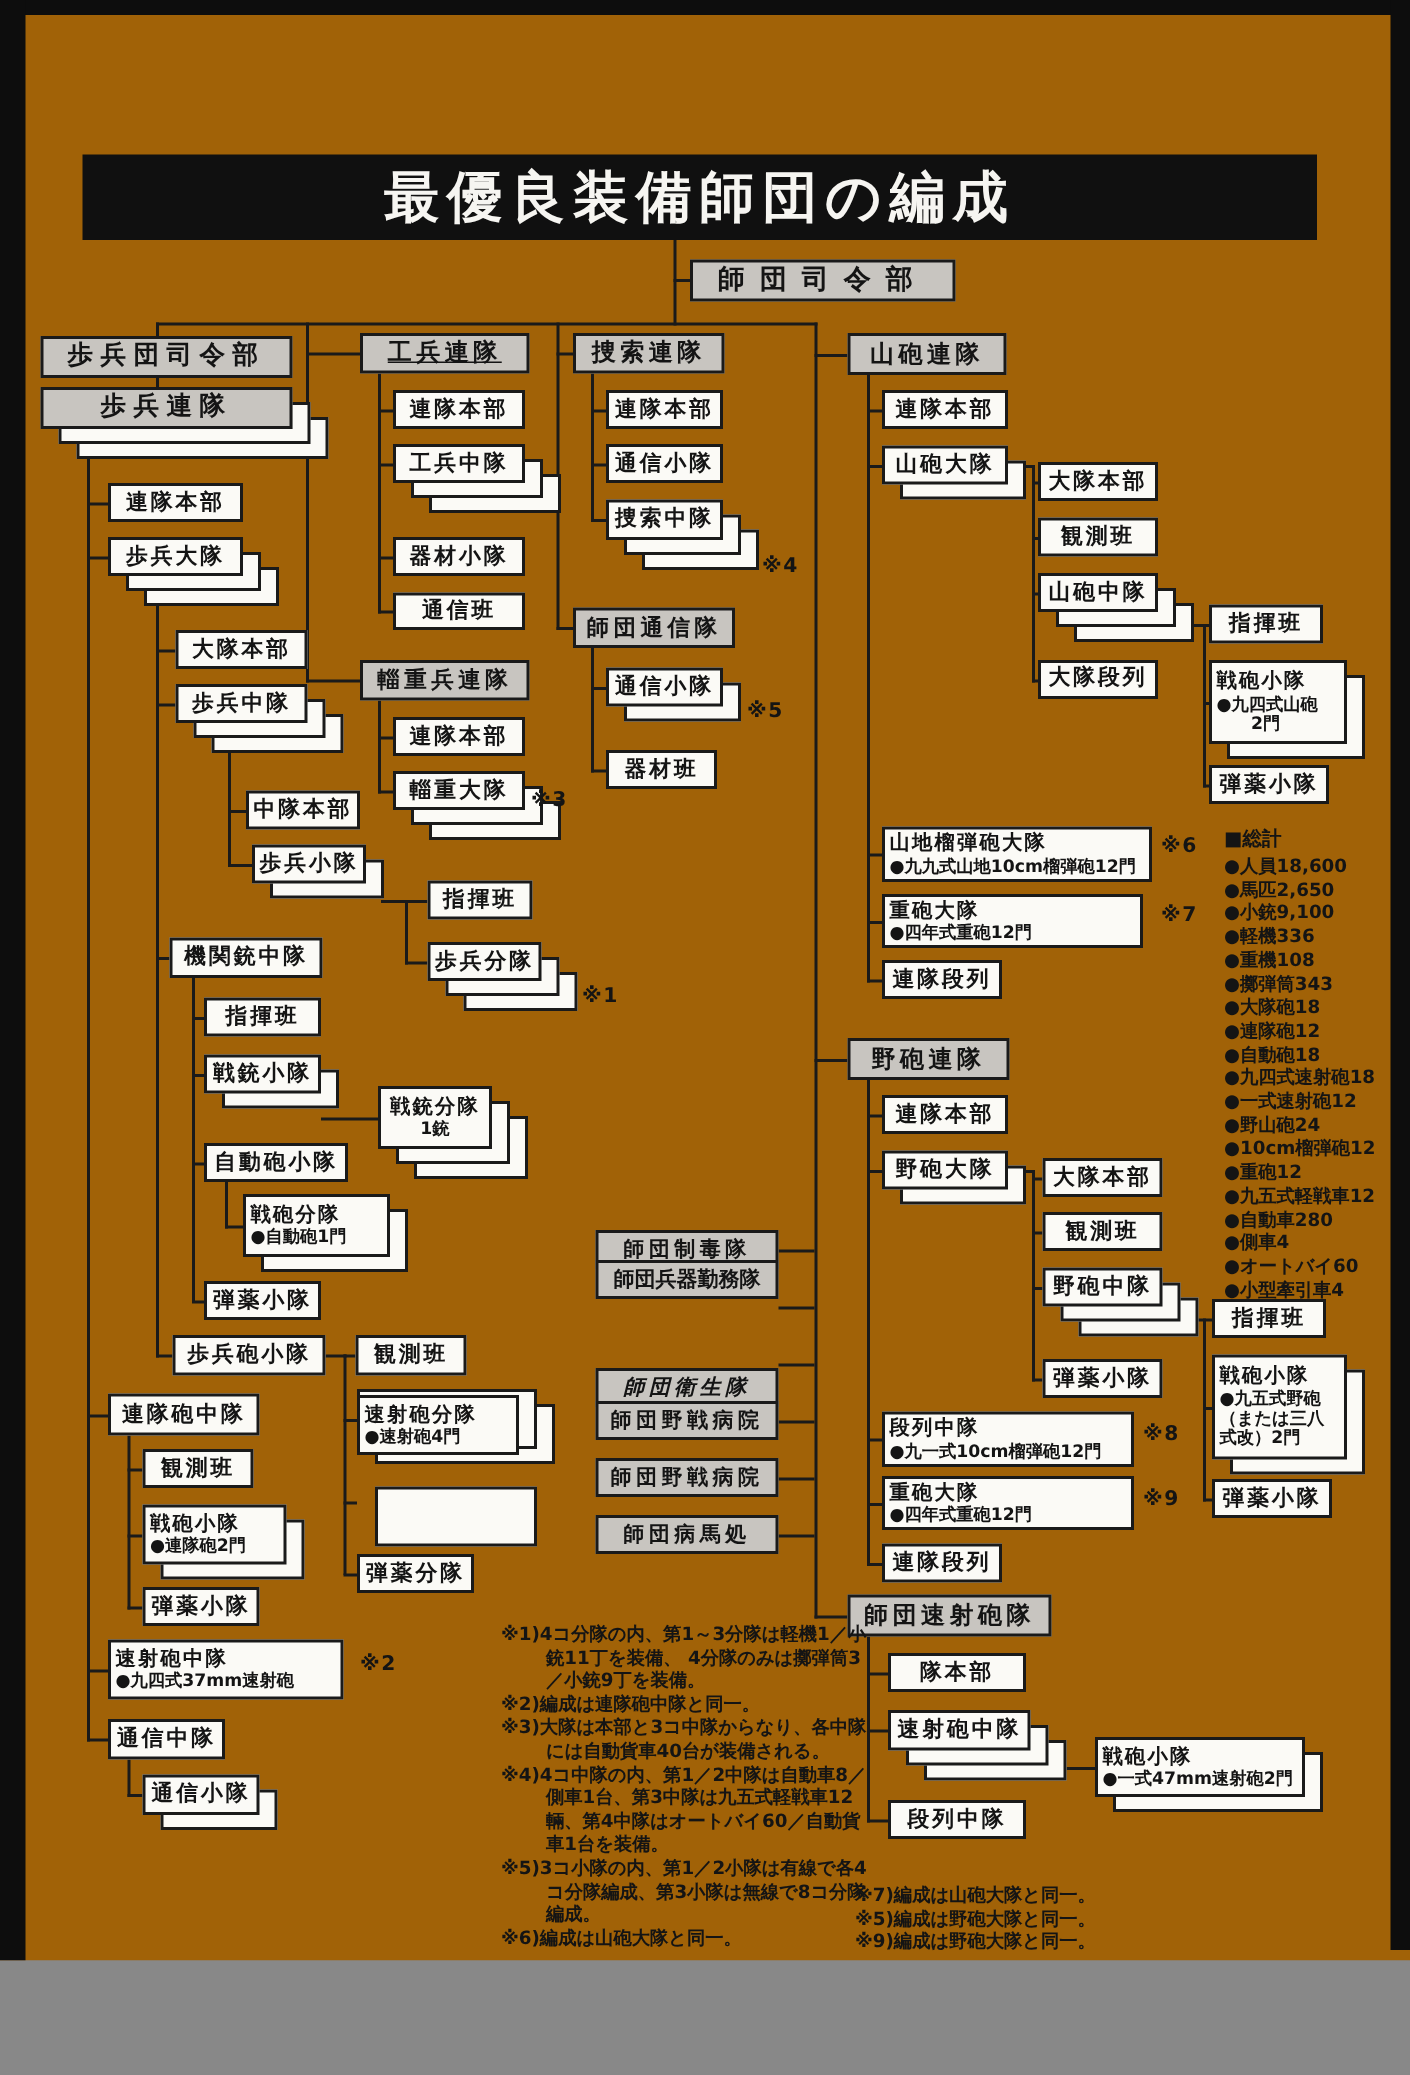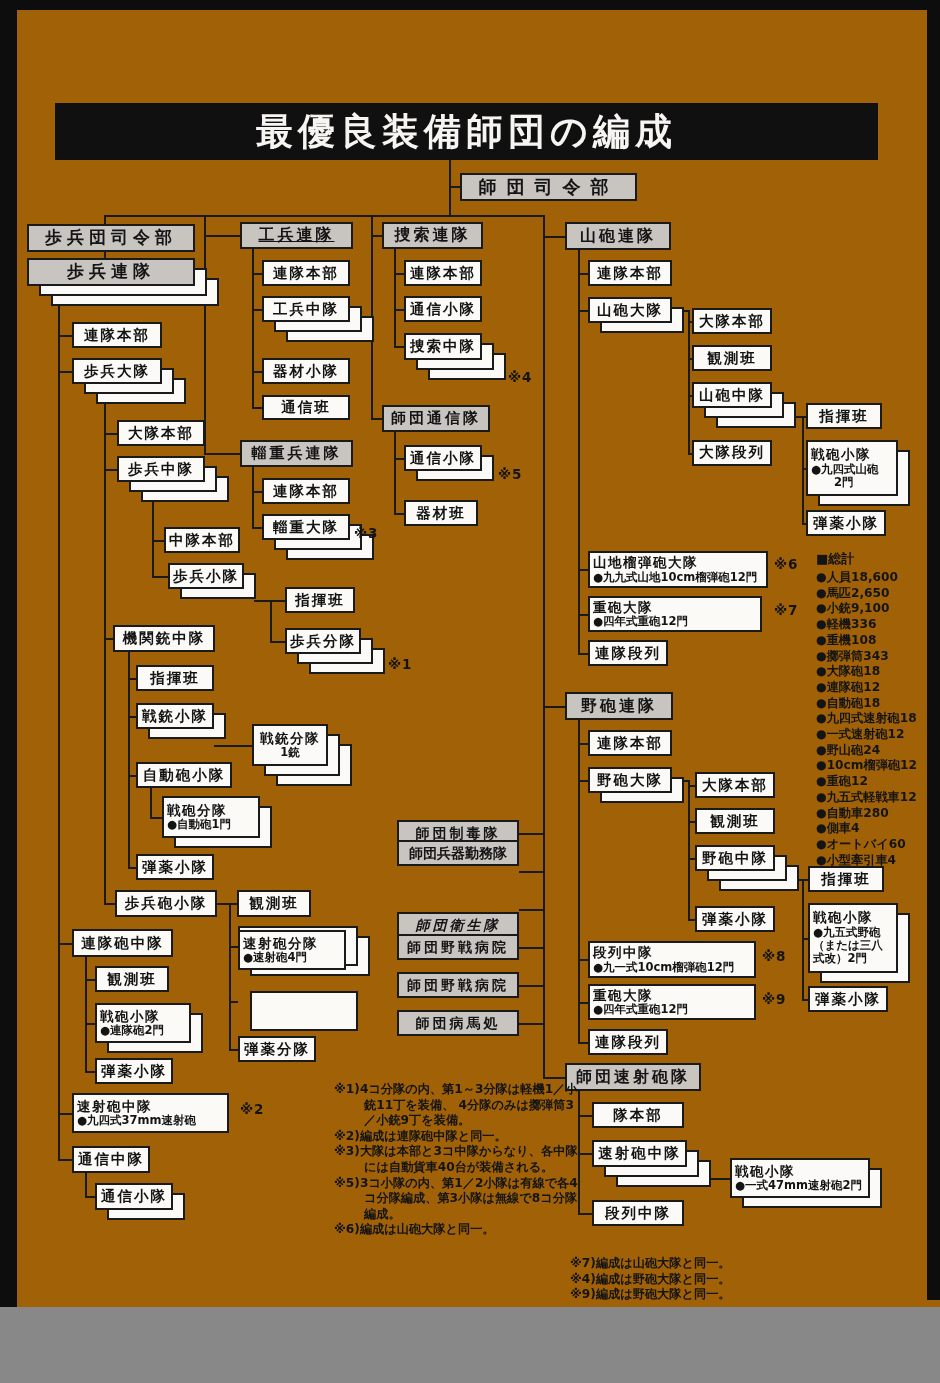--- a/index.html
+++ b/index.html
@@ -489,23 +489,24 @@
         <div class="tot-item">●側車4</div>
         <div class="tot-item">●オートバイ60</div>
         <div class="tot-item">●小型牽引車4</div>
       </div>
   </div>
 
   <div id="fn-left">
       <p class="fn">※1)4コ分隊の内、第1～3分隊は軽機1／小銃11丁を装備、 4分隊のみは擲弾筒3／小銃9丁を装備。</p>
       <p class="fn">※2)編成は連隊砲中隊と同一。</p>
       <p class="fn">※3)大隊は本部と3コ中隊からなり、各中隊には自動貨車40台が装備される。</p>
+      <p class="fn">※4)4コ中隊の内、第1／2中隊は自動車8／側車1台、第3中隊は九五式軽戦車12輛、第4中隊はオートバイ60／自動貨車1台を装備。</p>
       <p class="fn">※5)3コ小隊の内、第1／2小隊は有線で各4コ分隊編成、第3小隊は無線で8コ分隊編成。</p>
       <p class="fn">※6)編成は山砲大隊と同一。</p>
     </div>
   <div id="fn-right">
       <p class="fn">※7)編成は山砲大隊と同一。</p>
-      <p class="fn">※4)編成は野砲大隊と同一。</p>
+      <p class="fn">※5)編成は野砲大隊と同一。</p>
       <p class="fn">※9)編成は野砲大隊と同一。</p>
     </div>
 
   <div id="page-number">47</div>
 </div>
 
 </body></html>

